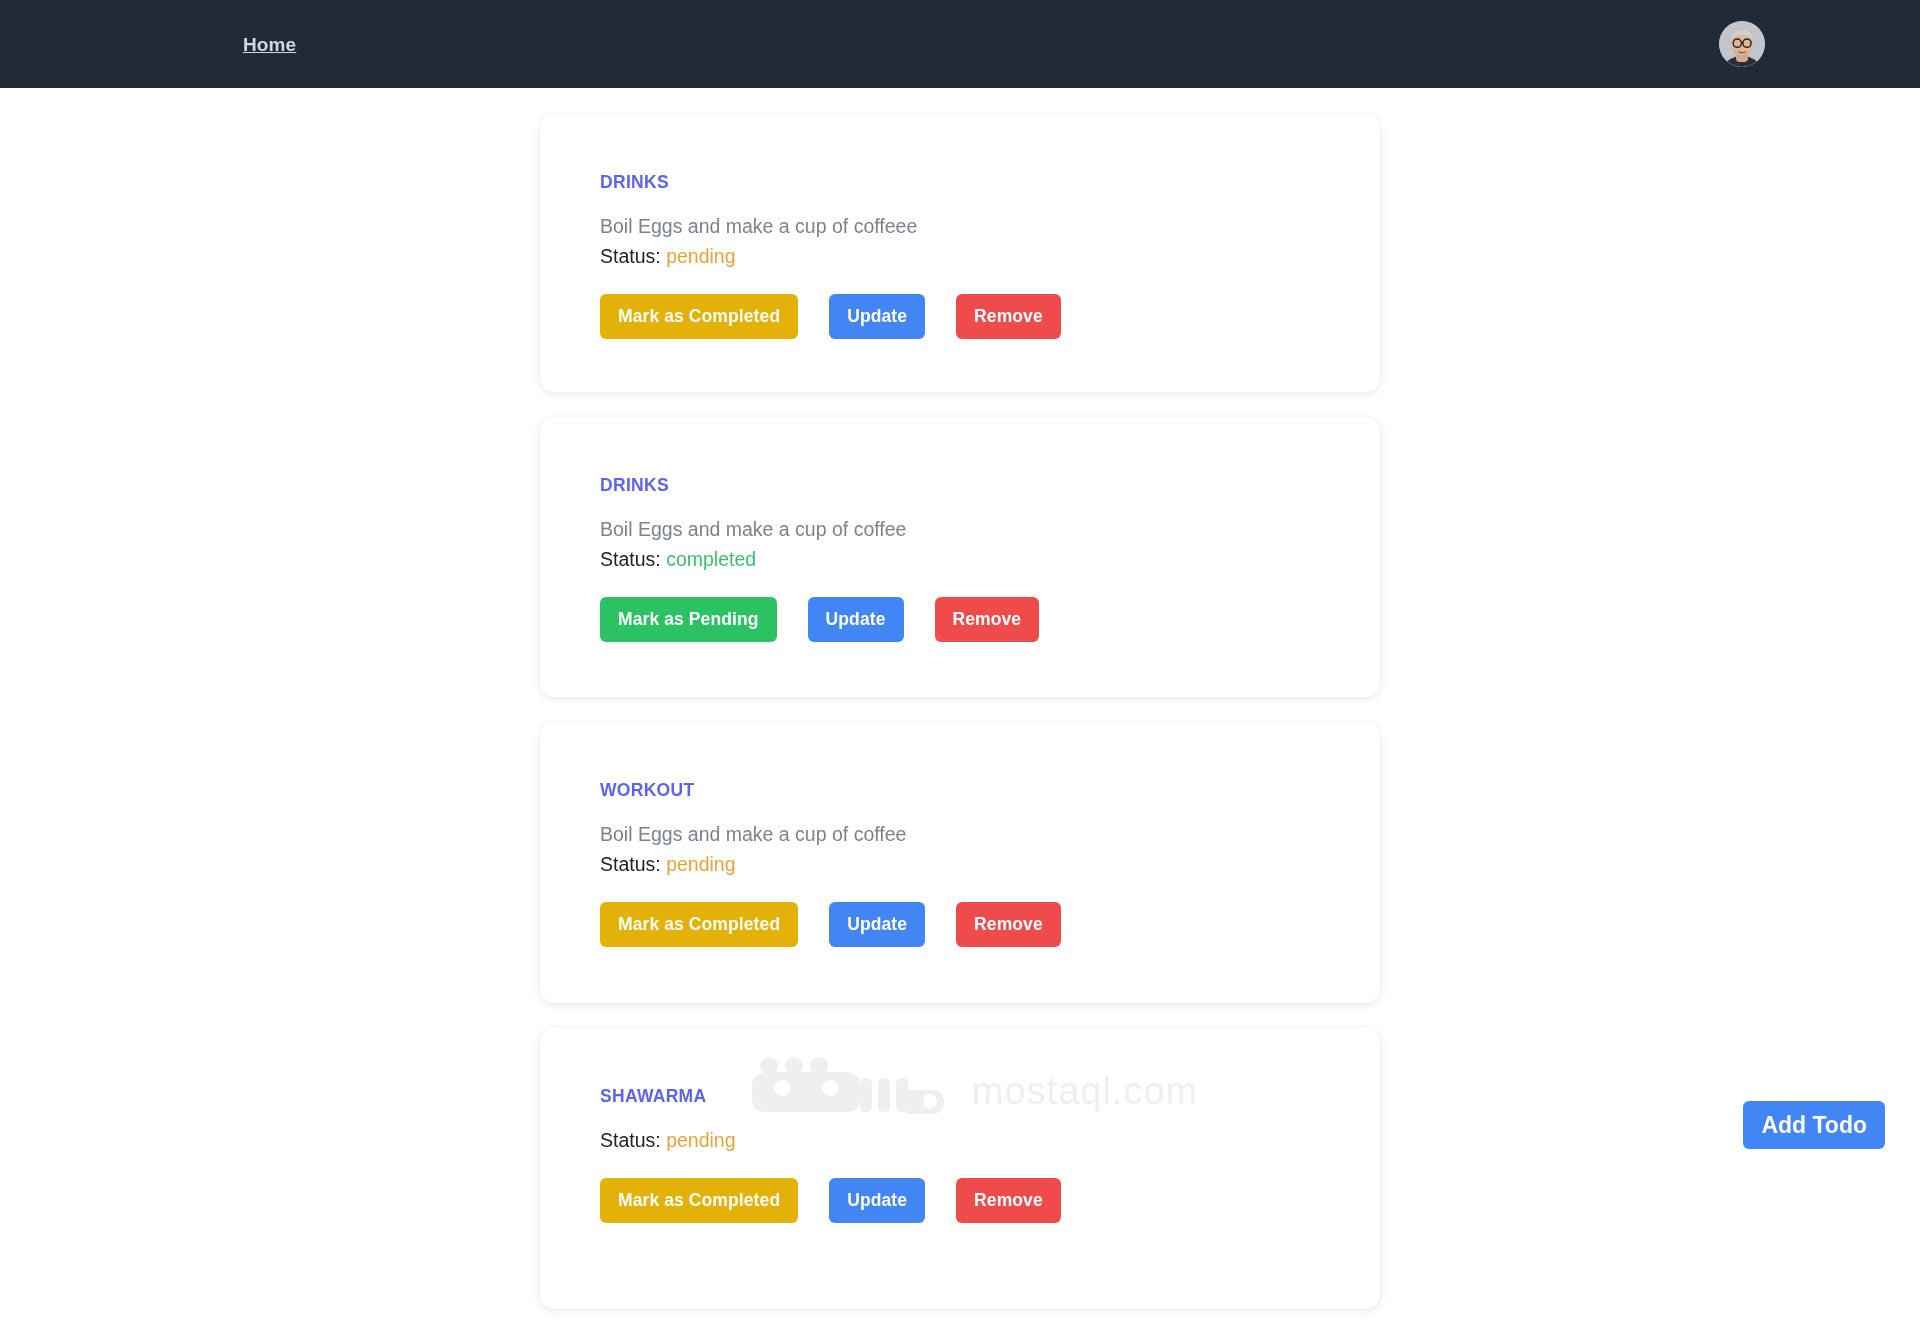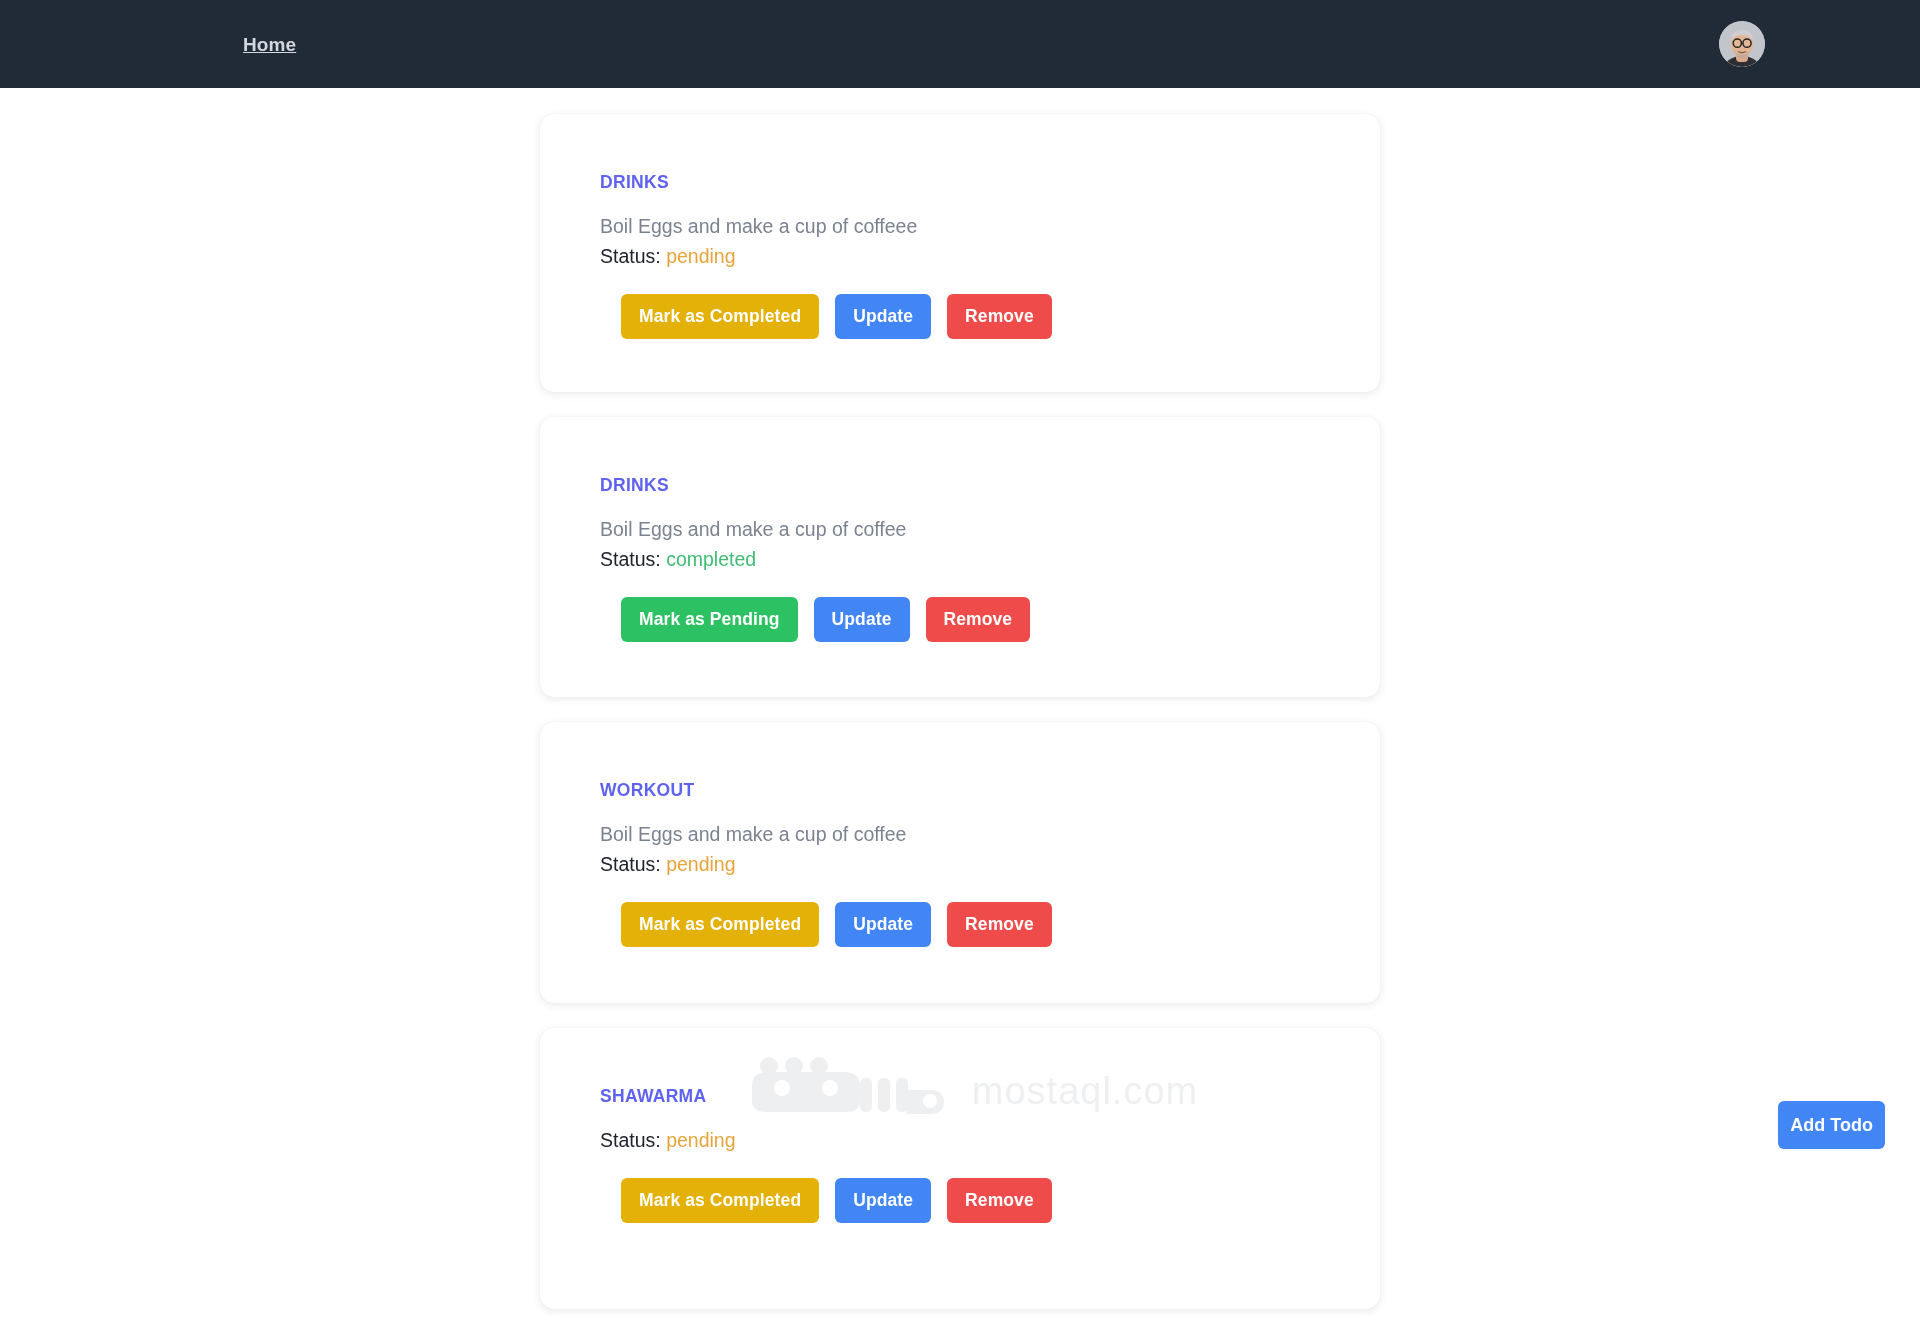--- a/index.html
+++ b/index.html
@@ -101,21 +101,21 @@
     color: #20242c;
     font-size: 19.5px;
     font-weight: 400;
     margin: 0 0 25px 0;
     line-height: 1.35;
   }
   .status-value { font-weight: 400; }
   .status-pending { color: #e8a43b; }
   .status-completed { color: #3fbd72; }
 
-  .btn-row { display: flex; gap: 16px; align-items: flex-start; margin-left: 21px; }
+  .btn-row { display: flex; gap: 31px; align-items: flex-start; }
 
   .btn {
     border: 0;
     border-radius: 6px;
     color: #ffffff;
     font-family: "Liberation Sans", sans-serif;
     font-size: 17.5px;
     font-weight: 700;
     letter-spacing: 0.1px;
     padding: 0 18px;
@@ -156,23 +156,23 @@
   
   .add-todo {
     position: absolute;
     right: 35px;
     bottom: 31px;
     background: #4285f4;
     color: #fff;
     border: 0;
     border-radius: 6px;
     font-family: "Liberation Sans", sans-serif;
-    font-size: 18px;
+    font-size: 23px;
     font-weight: 700;
-    padding: 0 12px;
+    padding: 0 18px;
     height: 48px;
     line-height: 48px;
     cursor: pointer;
     z-index: 20;
   }
 </style>
 </head>
 <body>
 
 <nav class="navbar">

